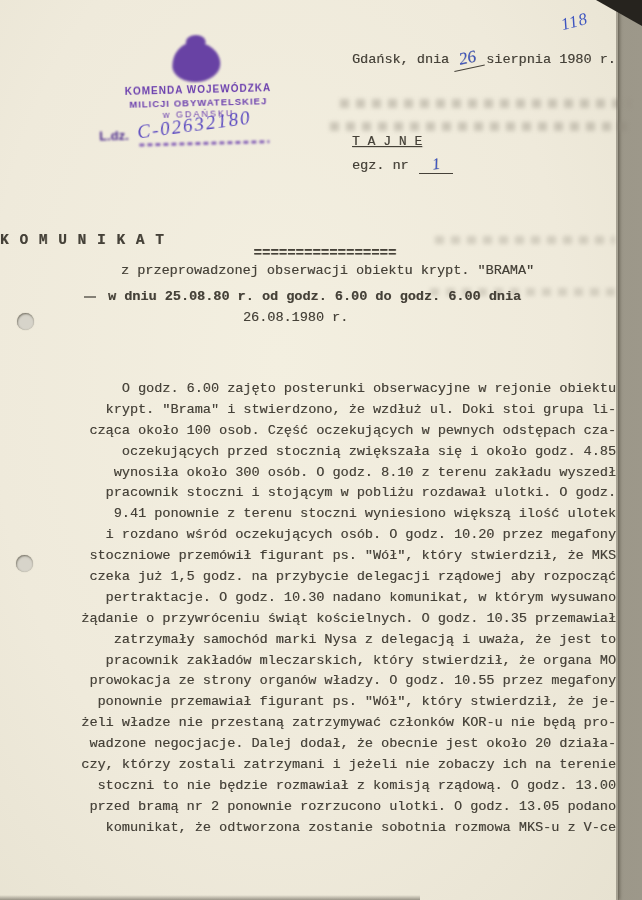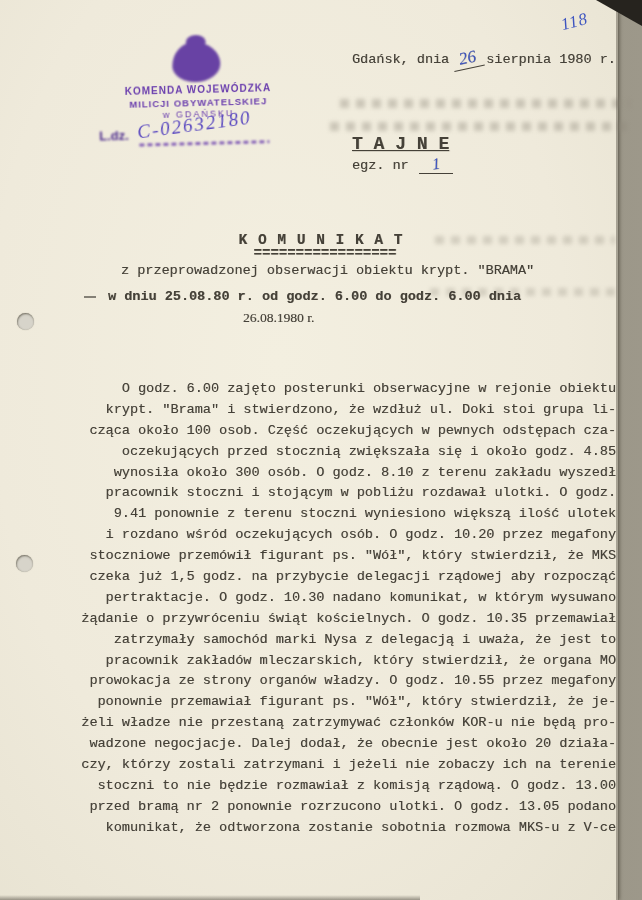--- a/index.html
+++ b/index.html
@@ -50,35 +50,35 @@
   .hand-day{display:inline-block;font-size:17px;transform:rotate(-12deg);
             border-bottom:1.5px solid #454138;padding:0 7px;margin:0 3px;}
 
   .smudge{position:absolute;height:9px;filter:blur(2.2px);opacity:.38;
           background:repeating-linear-gradient(90deg,#8f897b 0 9px,transparent 9px 16px);}
   .sm1{left:340px;top:99px;width:290px;}
   .sm2{left:330px;top:122px;width:300px;}
   .sm3{left:435px;top:236px;width:180px;height:8px;opacity:.3;}
   .sm4{left:430px;top:288px;width:190px;height:8px;opacity:.28;}
 
-  .tajne{position:absolute;left:352px;top:134px;font-size:18px;font-weight:bold;
+  .tajne{position:absolute;left:352px;top:134px;font-size:13px;font-weight:normal;
          text-decoration:underline;white-space:pre;}
   .egz{position:absolute;left:352px;top:155px;font-size:13.5px;white-space:pre;}
   .egz-line{display:inline-block;border-bottom:1.5px solid #454138;min-width:34px;
             text-align:center;margin-left:10px;}
   .egz-line .handwrite{font-size:16px;display:inline-block;transform:rotate(-8deg);}
 
-  .title{position:absolute;left:0;top:232px;width:642px;text-align:center;
+  .title{position:absolute;left:0;top:232px;width:642px;text-align:left;
          font-size:14.5px;font-weight:bold;white-space:pre;letter-spacing:1px;}
   .title-underline{position:absolute;left:0;top:245px;width:650px;text-align:center;
          font-size:14px;font-weight:bold;letter-spacing:0;}
   .sub{position:absolute;font-size:13.5px;white-space:pre;}
   .sub1{left:121px;top:263px;}
   .sub2{left:108px;top:289px;font-weight:bold;}
-  .sub3{left:243px;top:310px;font-family:Liberation Serif, serif;}
+  .sub3{left:243px;top:310px;}
   .stray-dash{position:absolute;left:84px;top:296px;width:12px;height:2px;background:#56524a;opacity:.7;}
 
   .body-text{position:absolute;left:71px;top:379px;width:545px;font-size:13.5px;}
   .body-text div{white-space:pre;height:20.9px;line-height:20.9px;text-align:right;}
 
   .hole{position:absolute;width:17px;height:17px;border-radius:50%;
         background:#d7d4ca;box-shadow:inset 0.5px 1px 2px rgba(90,85,72,.8), 0 0 1px rgba(120,115,100,.5);}
   .hole1{left:17px;top:313px;}
   .hole2{left:16px;top:555px;}
 </style>

